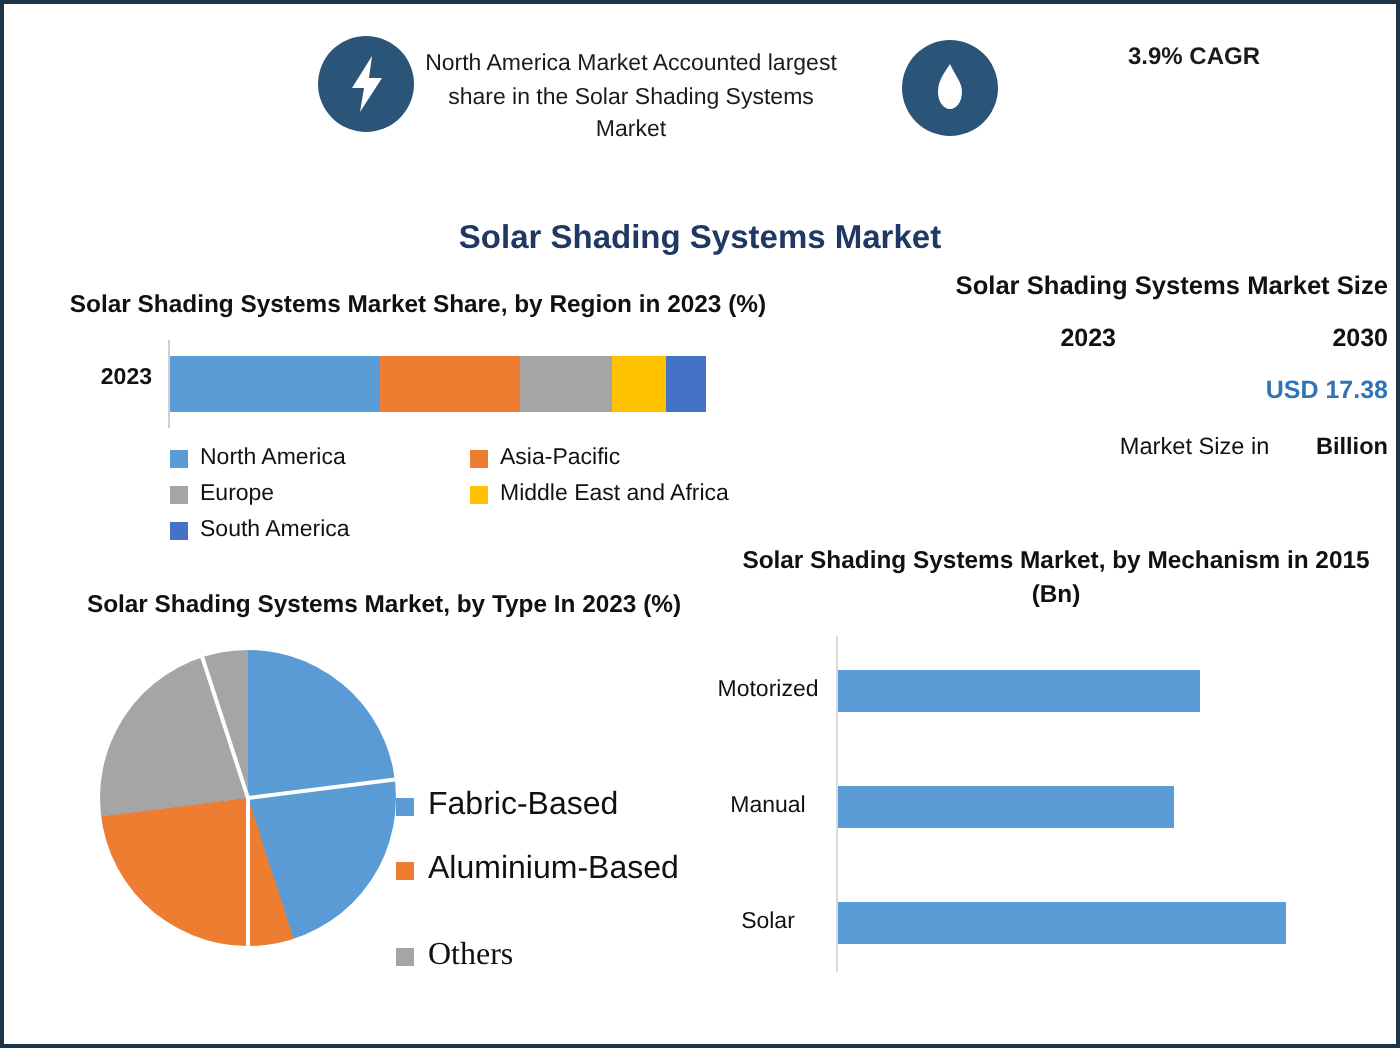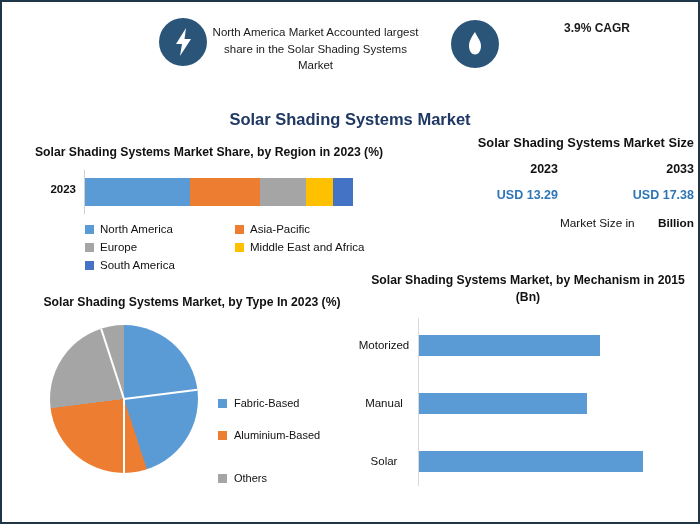--- a/index.html
+++ b/index.html
@@ -57,21 +57,21 @@
   #size-values{display:flex;margin-top:12px;}
   #size-values div{flex:1;font-size:12.5px;font-weight:bold;color:#2e75b6;}
   #size-unit{margin-top:14px;font-size:11.8px;color:#111;}
   #size-unit b{font-weight:bold;padding-left:20px;}
 
   
   #type-block{position:absolute;left:20px;top:292px;width:340px;}
   #type-plot{position:relative;height:170px;margin-top:6px;}
   #pie{position:absolute;left:28px;top:8px;width:148px;height:148px;border-radius:50%;}
   #pie .sep{position:absolute;left:50%;top:50%;width:2px;height:74px;background:#fff;transform-origin:50% 0;}
-  #type-legend{position:absolute;left:196px;top:0;font-size:11px;color:#111;}
+  #type-legend{position:absolute;left:176px;top:0;font-size:16px;color:#111;}
   #type-legend .row{display:flex;align-items:center;height:16px;}
   #type-legend .sw{width:9px;height:9px;margin-right:7px;flex:0 0 auto;}
 
   
   #mech-block{position:absolute;left:356px;top:270px;width:340px;}
   #mech-plot{position:relative;height:170px;margin-top:12px;}
   #mech-axis{position:absolute;left:60px;top:0;width:1px;height:168px;background:#d9d9d9;}
   .mech-row{position:absolute;left:0;height:26px;}
   .mech-lab{position:absolute;left:0;width:52px;text-align:center;font-size:11.5px;color:#111;line-height:26px;}
   .mech-bar{position:absolute;left:61px;top:3px;height:21px;}
@@ -145,24 +145,23 @@
             <span>South America</span>
           </div>
         </div>
       </div>
   </div>
 
   <div id="size-block">
     <div id="size-title">Solar Shading Systems Market Size</div>
     <div id="size-years">
       <div>2023</div>
-      <div>2033</div>
+      <div>2030</div>
     </div>
     <div id="size-values">
-      <div>USD 13.29</div>
       <div>USD 17.38</div>
     </div>
     <div id="size-unit">
       <span>Market Size in </span><b>Billion</b>
     </div>
   </div>
 
   <div id="type-block">
     <div class="chart-title">Solar Shading Systems Market, by Type In 2023 (%)</div>
     <div id="type-plot">
@@ -173,21 +172,21 @@
         </div>
       <div id="type-legend">
           <div class="row" style="margin-top: 78px;">
             <span class="sw" style="background: rgb(91, 155, 213);"></span>
             <span>Fabric-Based</span>
           </div>
           <div class="row" style="margin-top: 16px;">
             <span class="sw" style="background: rgb(237, 125, 49);"></span>
             <span>Aluminium-Based</span>
           </div>
-          <div class="row" style="margin-top: 27px;">
+          <div class="row" style="margin-top: 27px; font-family: Liberation Serif, serif;">
             <span class="sw" style="background: rgb(165, 165, 165);"></span>
             <span>Others</span>
           </div>
         </div>
     </div>
   </div>
 
   <div id="mech-block">
     <div class="chart-title">Solar Shading Systems Market, by Mechanism in 2015 (Bn)</div>
     <div id="mech-plot">

